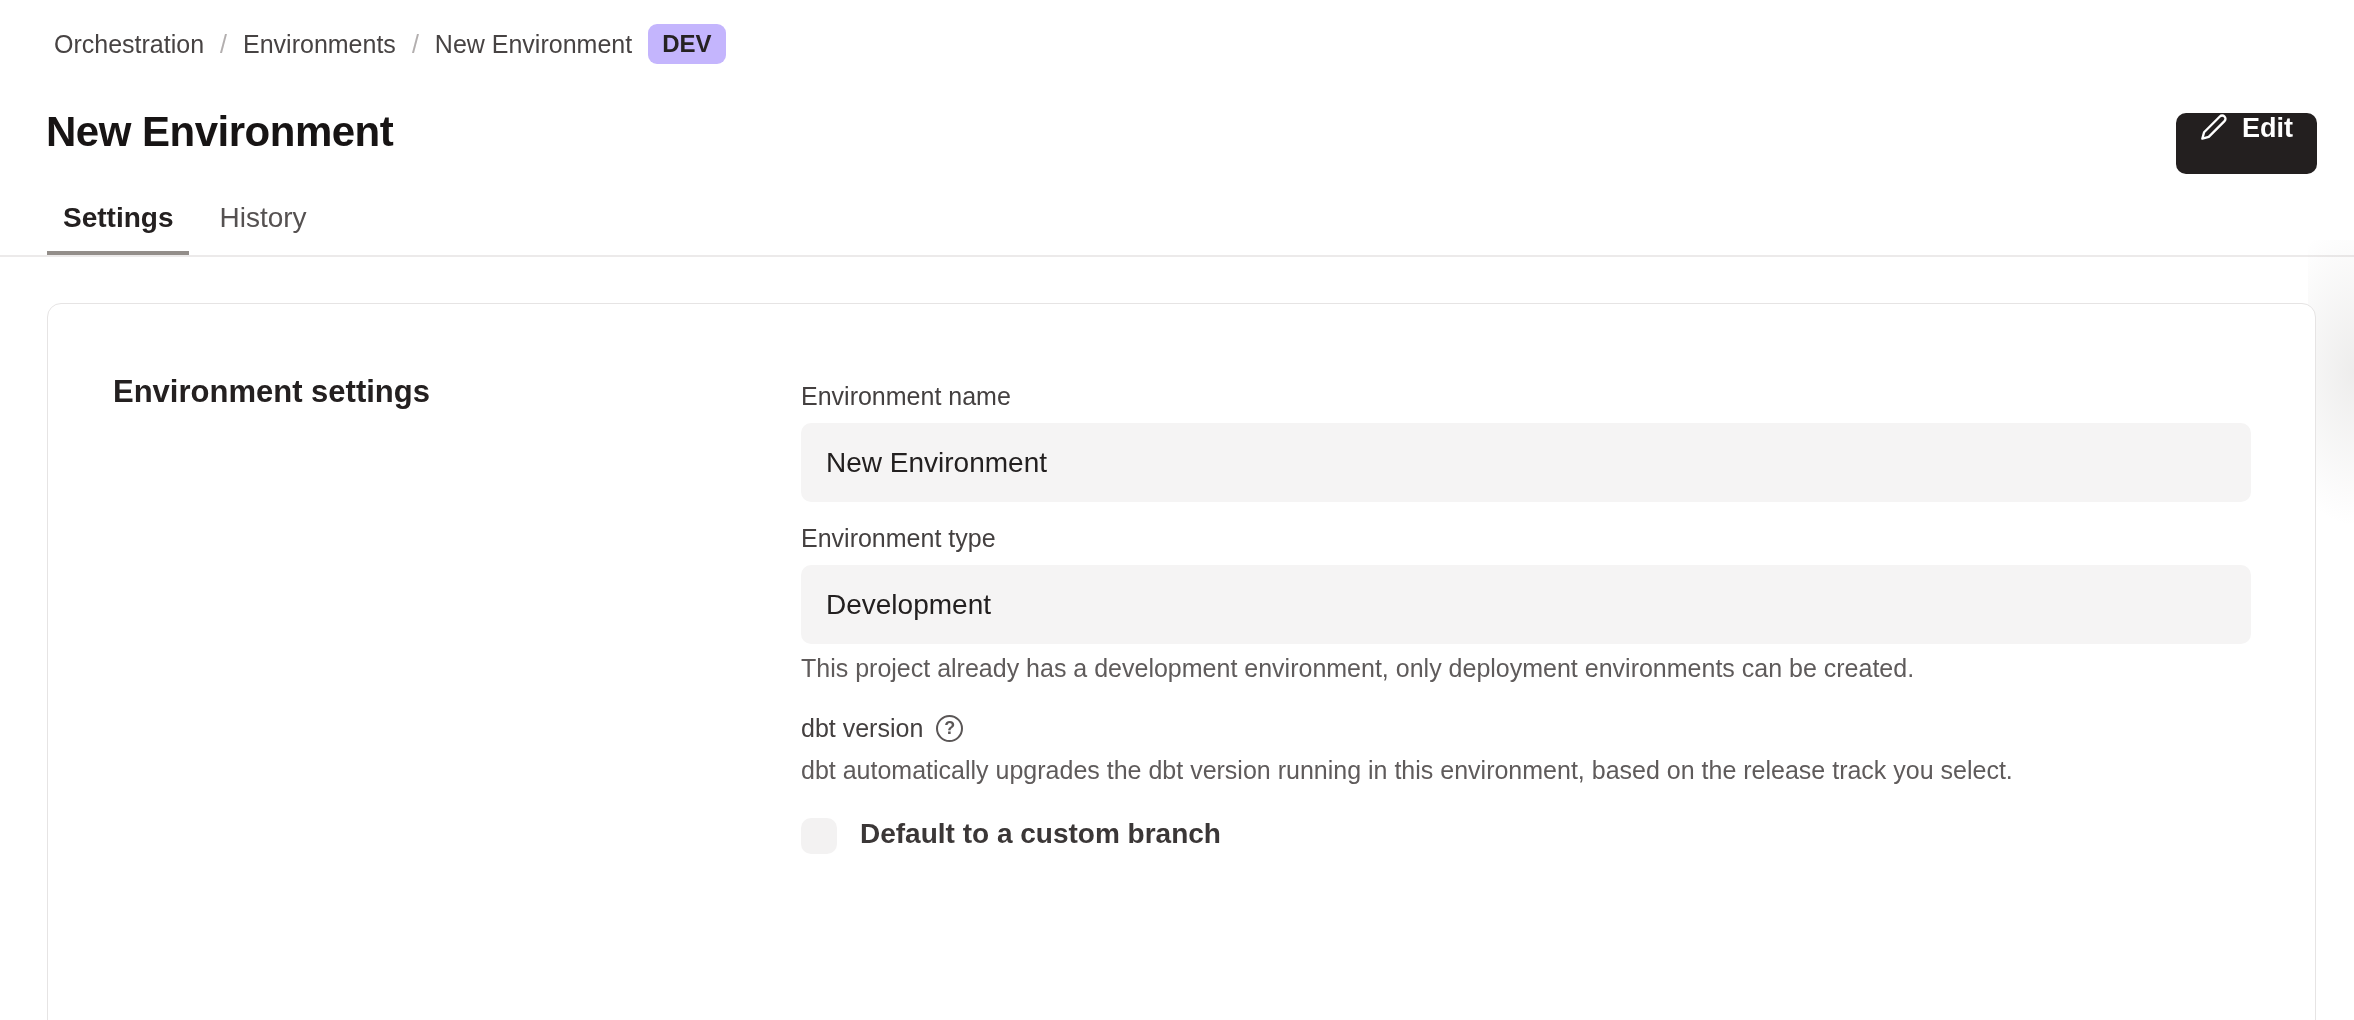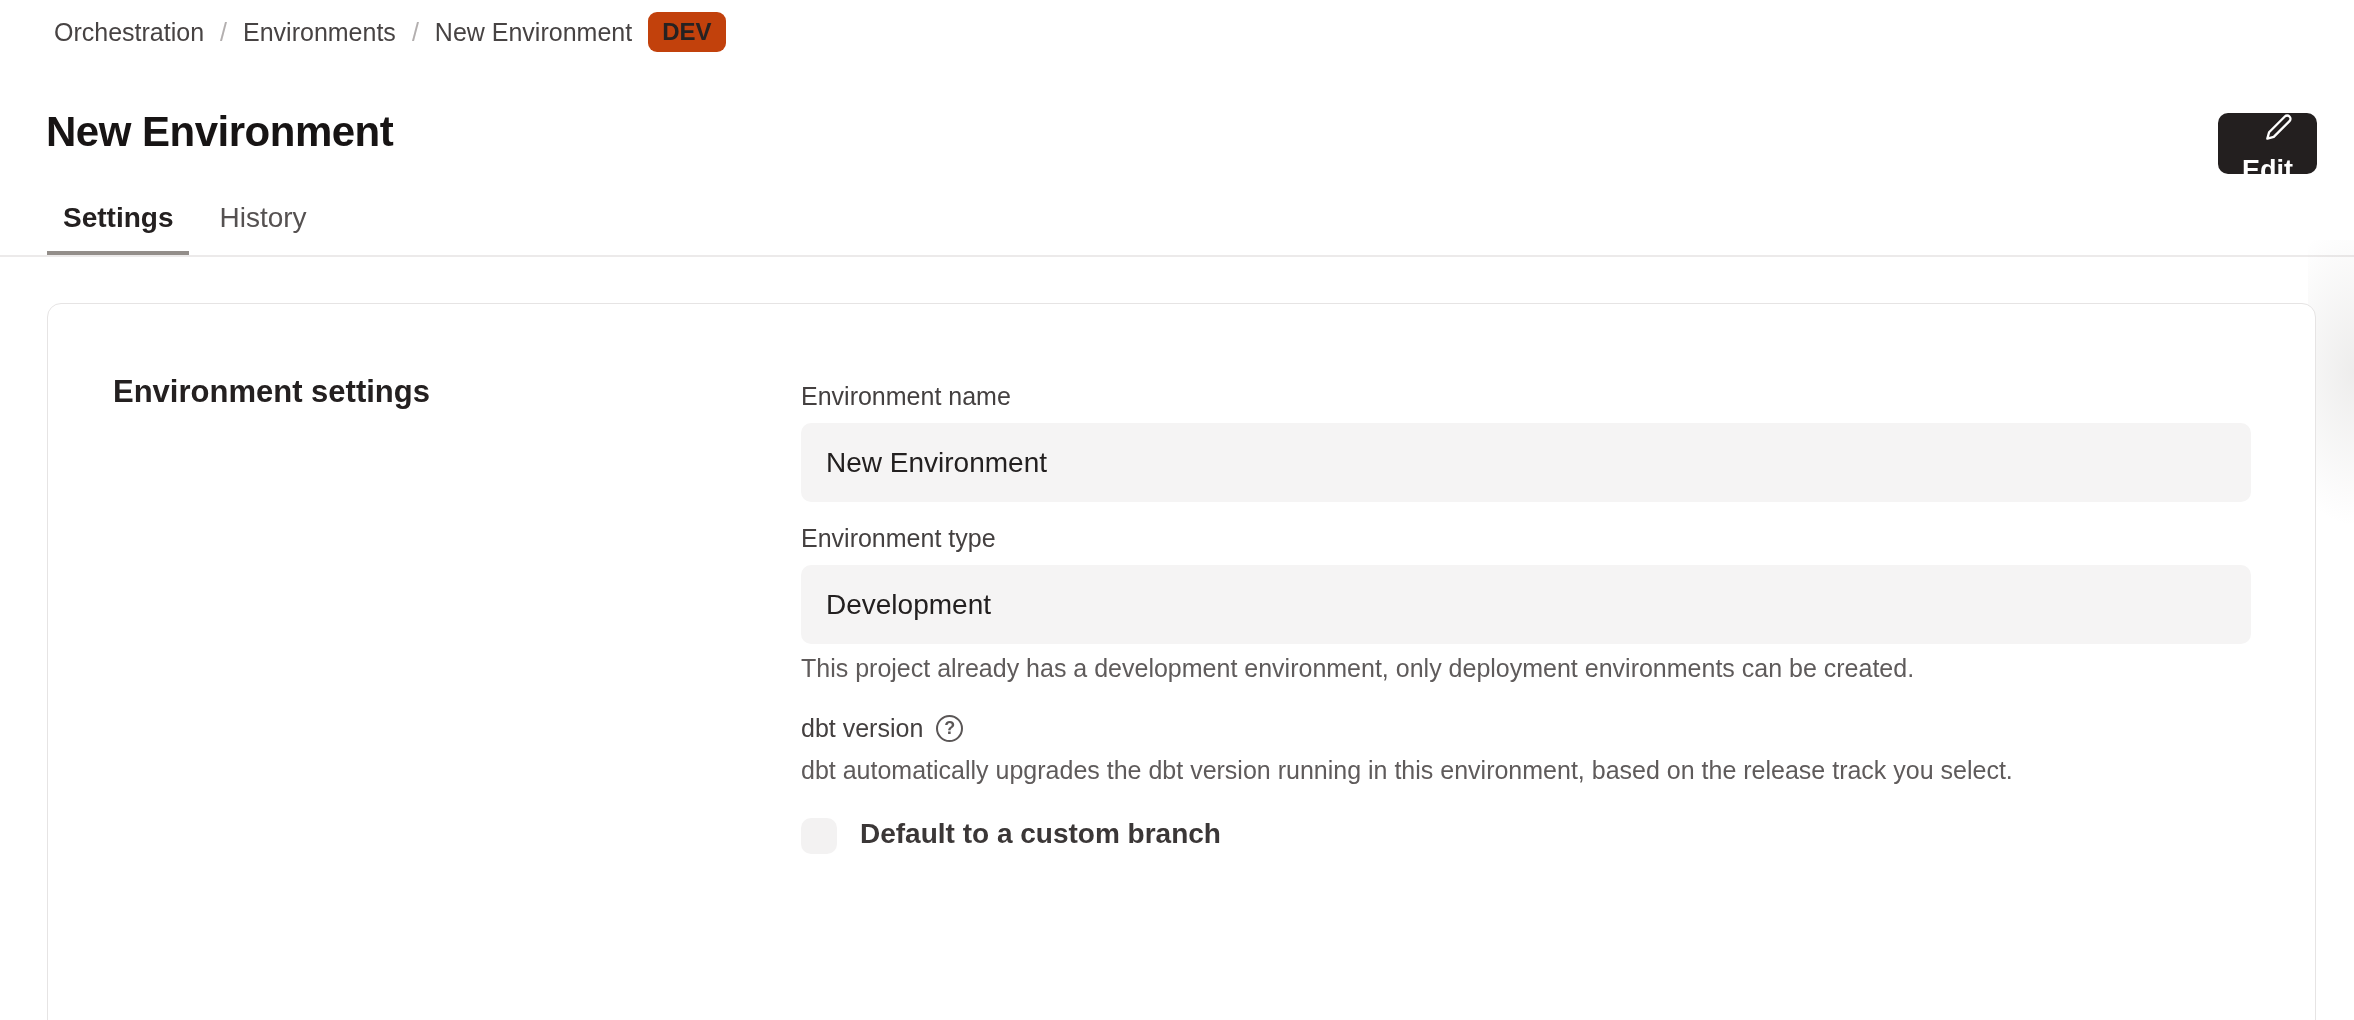--- a/index.html
+++ b/index.html
@@ -1,35 +1,35 @@
 <!DOCTYPE html>
 <html><head>
 <meta charset="utf-8">
 <style>
   * { margin: 0; padding: 0; box-sizing: border-box; }
   html, body { width: 2354px; height: 1020px; background: #ffffff;
     font-family: "Liberation Sans", sans-serif; color: #262222; overflow: hidden; }
   .stage { position: relative; width: 2354px; height: 1020px; background: #fff; }
 
   
-  .breadcrumb { position: absolute; left: 54px; top: 12px; display: flex;
+  .breadcrumb { position: absolute; left: 54px; top: 24px; display: flex;
     align-items: center; gap: 16px; font-size: 25px; color: #474343; }
   .crumb { color: #474343; cursor: pointer; }
   .crumb-sep { color: #b3afaf; }
-  .badge-dev { background: #c2410c; color: #262222; font-weight: 700;
+  .badge-dev { background: #c4b5fd; color: #262222; font-weight: 700;
     font-size: 24px; padding: 8px 14px; border-radius: 9px; line-height: 1; }
 
   
   .page-title { position: absolute; left: 46px; top: 108px; font-size: 42px;
     font-weight: 700; color: #171414; letter-spacing: -0.5px; }
   .edit-btn { position: absolute; right: 37px; top: 113px; height: 61px;
     background: #231f1f; color: #fff; border: none; border-radius: 10px;
-    display: flex; align-items: flex-end; gap: 14px; padding: 0 24px;
+    display: flex; align-items: flex-start; gap: 14px; padding: 0 24px;
     font-size: 27px; font-weight: 600; font-family: "Liberation Sans", sans-serif;
-    cursor: pointer; flex-direction: column; }
+    cursor: pointer; }
   .edit-btn svg { display: block; }
 
   
   .tabs { position: absolute; left: 47px; top: 202px; display: flex; gap: 14px; }
   .tab { font-size: 28px; padding: 0 16px 17px 16px; cursor: pointer;
     border-bottom: 5px solid transparent; color: #555151; font-weight: 500; }
   .tab.active { color: #242020; font-weight: 600; border-bottom-color: #938e8a; }
   .tabs-divider { position: absolute; left: 0; top: 255px; width: 2354px;
     height: 2px; background: #eceaea; }
 

